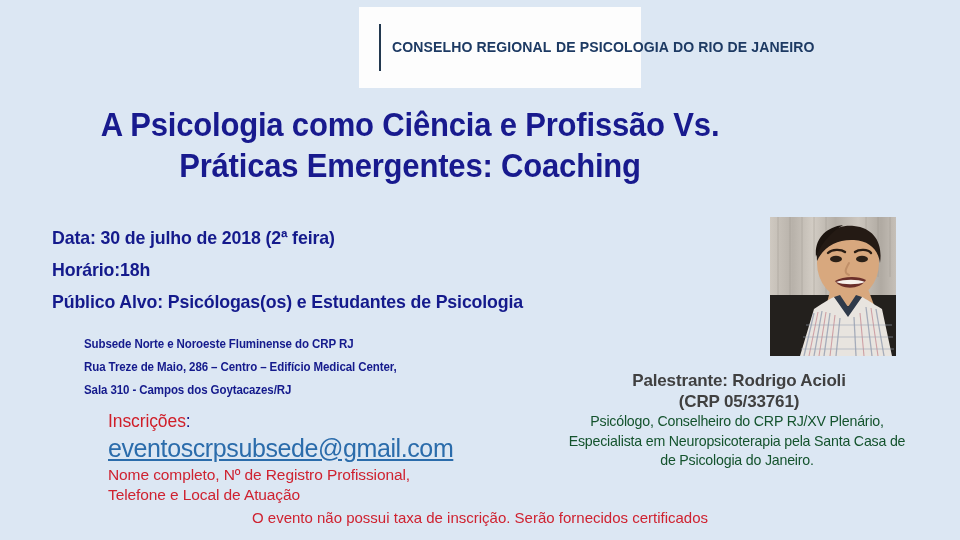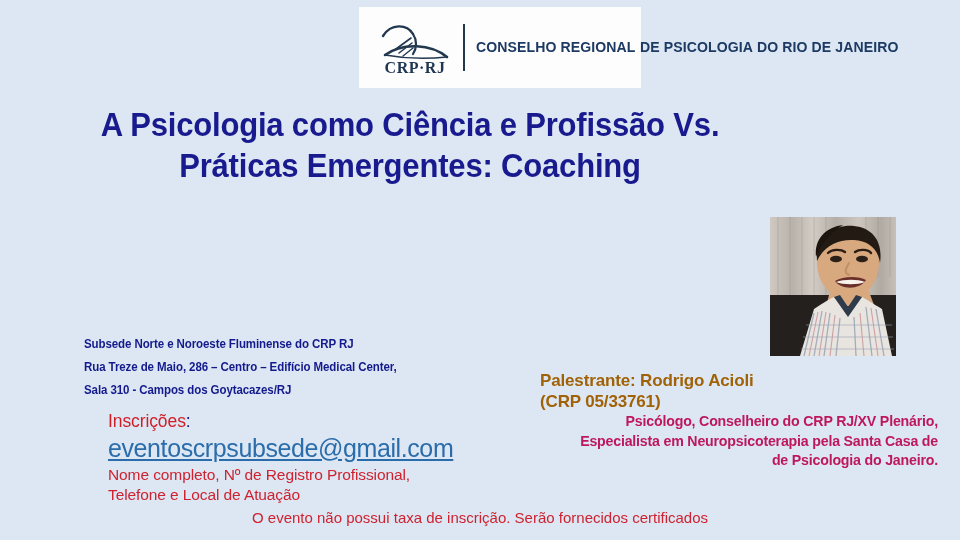--- a/index.html
+++ b/index.html
@@ -182,38 +182,38 @@
     background: #b9b4ae;
   }
   #speaker-photo svg { display: block; }
 
   
   #speaker-name {
     position: absolute;
     left: 540px;
     top: 370px;
     width: 398px;
-    text-align: left;
-    color: #a16207;
+    text-align: center;
+    color: #404040;
     font-family: "Liberation Sans", sans-serif;
     font-weight: bold;
     font-size: 17px;
     line-height: 21px;
     letter-spacing: -0.15px;
   }
   #speaker-name span { display: block; white-space: nowrap; }
   #speaker-bio {
     position: absolute;
     left: 536px;
     top: 412px;
     width: 402px;
-    text-align: right;
-    color: #be185d;
-    font-family: "Liberation Sans", sans-serif;
-    font-weight: bold;
+    text-align: center;
+    color: #14532d;
+    font-family: "Liberation Sans", sans-serif;
+    font-weight: normal;
     font-size: 14.2px;
     line-height: 19.6px;
     letter-spacing: -0.2px;
   }
   #speaker-bio span { display: block; white-space: nowrap; }
 
   
   #footer-note {
     position: absolute;
     left: 0;
@@ -226,45 +226,38 @@
     font-size: 15px;
     letter-spacing: 0px;
   }
 </style>
 </head>
 <body>
 
 <div id="poster">
 
   <div id="logo-box">
-    <div id="logo-mark">
-      <svg viewBox="0 0 84 60" width="84" height="60" xmlns="http://www.w3.org/2000/svg">
-        <path d="M10 18 C18 5, 34 6, 40 16" stroke="#22384f" stroke-width="2.4" fill="none" stroke-linecap="round"></path>
-        <path d="M40 16 C44 22, 44 30, 40 36" stroke="#22384f" stroke-width="2.2" fill="none" stroke-linecap="round"></path>
-        <path d="M38 20 L23 31" stroke="#22384f" stroke-width="1.6" fill="none" stroke-linecap="round"></path>
-        <path d="M39 25 L26 35" stroke="#22384f" stroke-width="1.5" fill="none" stroke-linecap="round"></path>
-        <path d="M40 30 L30 38" stroke="#22384f" stroke-width="1.4" fill="none" stroke-linecap="round"></path>
-        <path d="M12 37 C30 24, 58 26, 74 39" stroke="#22384f" stroke-width="2.6" fill="none" stroke-linecap="round"></path>
-        <path d="M12 37 C34 41, 56 41, 74 39" stroke="#22384f" stroke-width="1.5" fill="none" stroke-linecap="round"></path>
-        <text x="42" y="55" text-anchor="middle" font-family="'Liberation Serif', serif" font-weight="bold" font-size="16" fill="#1f3550" letter-spacing="0.5">CRP·RJ</text>
-      </svg>
-    </div>
     <div id="logo-divider"></div>
     <div id="logo-words">
       <span>CONSELHO REGIONAL</span>
       <span>DE PSICOLOGIA</span>
       <span>DO RIO DE JANEIRO</span>
     </div>
   </div>
 
   <div id="title">
     <span class="tline">A Psicologia como Ciência e Profissão Vs.</span>
     <span class="tline">Práticas Emergentes: Coaching</span>
   </div>
 
+  <div id="info-block">
+    <span class="iline">Data: 30 de julho de 2018 (2ª feira)</span>
+    <span class="iline">Horário:18h</span>
+    <span class="iline">Público Alvo: Psicólogas(os) e Estudantes de Psicologia</span>
+  </div>
 
   <div id="address-block">
     <span class="aline">Subsede Norte e Noroeste Fluminense do CRP RJ</span>
     <span class="aline">Rua Treze de Maio, 286 – Centro – Edifício Medical Center,</span>
     <span class="aline">Sala 310 - Campos dos Goytacazes/RJ</span>
   </div>
 
   <div id="inscricoes-block">
     <div id="inscricoes-label"><span>Inscrições</span><span class="colon">:</span></div>
     <a id="email-link" href="#">eventoscrpsubsede@gmail.com</a>

